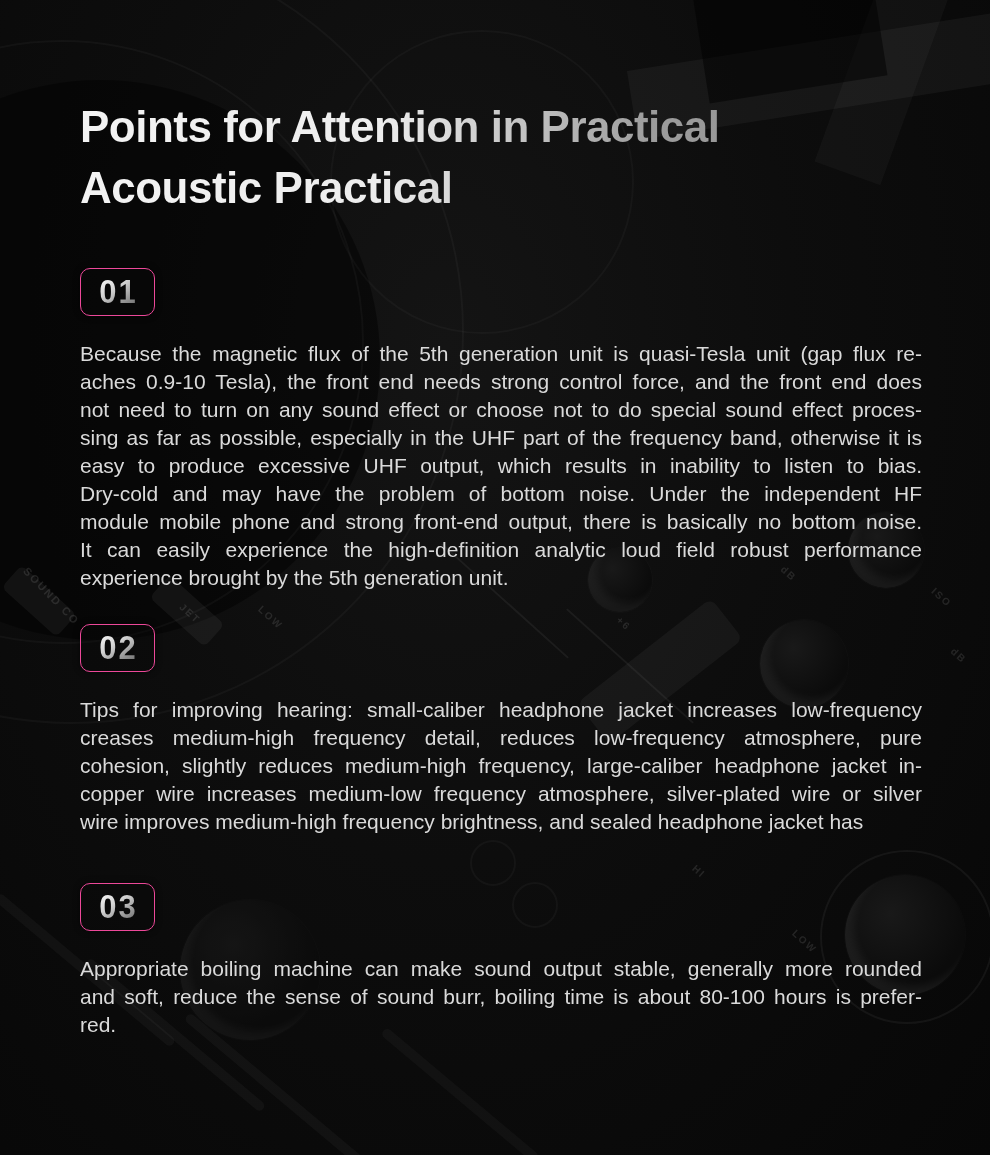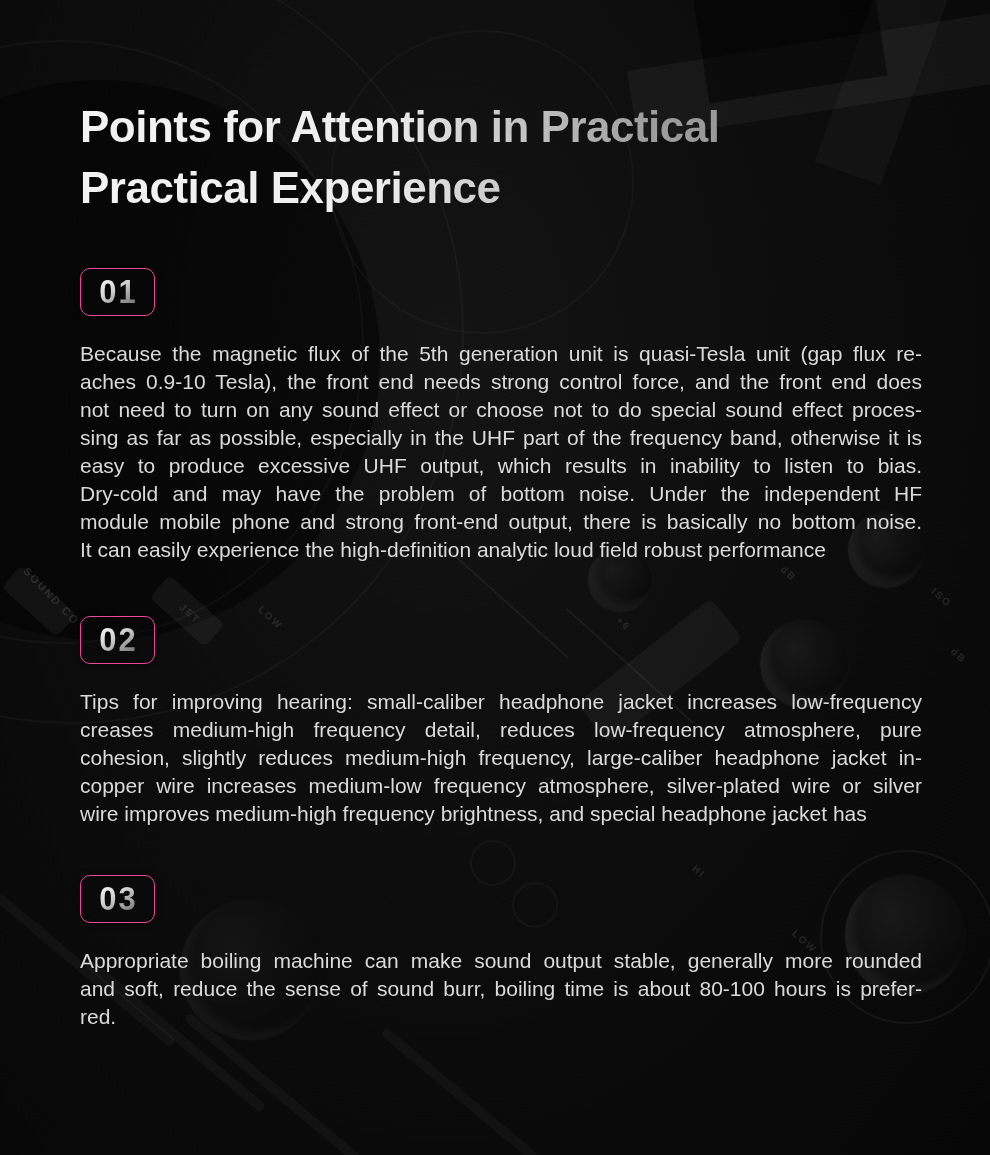--- a/index.html
+++ b/index.html
@@ -49,21 +49,21 @@
   }
   .badge-num {
     font-size: 31px; font-weight: 700; letter-spacing: 2px;
     transform: scaleY(1.08);
     background: linear-gradient(150deg, #ffffff 5%, #d6d6d6 40%, #606060 95%);
     -webkit-background-clip: text; background-clip: text;
     color: transparent;
     padding-left: 2px;
   }
   .badge-01 { margin-top: 50px; }
-  .badge-02 { margin-top: 52px; }
+  .badge-02 { margin-top: 32px; }
   .badge-03 { margin-top: 47px; }
 
   .para { margin-top: 24px; font-size: 21px; line-height: 28px; color: #dadada; }
   .para .line { text-align: justify; text-align-last: justify; -moz-text-align-last: justify; }
   .para .line:last-child { text-align-last: left; -moz-text-align-last: left; }
   .title .line { text-align: right; text-align-last: left; }
 </style>
 </head>
 <body>
 
@@ -107,49 +107,50 @@
   <span class="bg-label" style="left:930px; top:592px; transform:rotate(42deg);">ISO</span>
   <span class="bg-label" style="left:950px; top:650px; transform:rotate(42deg);">dB</span>
   <span class="bg-label" style="left:692px; top:866px; transform:rotate(42deg);">HI</span>
   <span class="bg-label" style="left:790px; top:936px; transform:rotate(42deg);">LOW</span>
 </div>
 
 <div class="content">
 
   <h1 class="title">
       <div class="line">Points for Attention in Practical</div>
-      <div class="line">Practical Experience</div>
+      <div class="line">Acoustic Practical</div>
     </h1>
 
   <div>
     <div class="badge badge-01">
       <span class="badge-num">01</span>
     </div>
     <div class="para">
         <div class="line">Because the magnetic flux of the 5th generation unit is quasi-Tesla unit (gap flux re-</div>
         <div class="line">aches 0.9-10 Tesla), the front end needs strong control force, and the front end does</div>
         <div class="line">not need to turn on any sound effect or choose not to do special sound effect proces-</div>
         <div class="line">sing as far as possible, especially in the UHF part of the frequency band, otherwise it is</div>
         <div class="line">easy to produce excessive UHF output, which results in inability to listen to bias.</div>
         <div class="line">Dry-cold and may have the problem of bottom noise. Under the independent HF</div>
         <div class="line">module mobile phone and strong front-end output, there is basically no bottom noise.</div>
         <div class="line">It can easily experience the high-definition analytic loud field robust performance</div>
+        <div class="line">experience brought by the 5th generation unit.</div>
       </div>
   </div>
 
   <div>
     <div class="badge badge-02">
       <span class="badge-num">02</span>
     </div>
     <div class="para">
         <div class="line">Tips for improving hearing: small-caliber headphone jacket increases low-frequency</div>
         <div class="line">creases medium-high frequency detail, reduces low-frequency atmosphere, pure</div>
         <div class="line">cohesion, slightly reduces medium-high frequency, large-caliber headphone jacket in-</div>
         <div class="line">copper wire increases medium-low frequency atmosphere, silver-plated wire or silver</div>
-        <div class="line">wire improves medium-high frequency brightness, and special headphone jacket has</div>
+        <div class="line">wire improves medium-high frequency brightness, and sealed headphone jacket has</div>
       </div>
   </div>
 
   <div>
     <div class="badge badge-03">
       <span class="badge-num">03</span>
     </div>
     <div class="para">
         <div class="line">Appropriate boiling machine can make sound output stable, generally more rounded</div>
         <div class="line">and soft, reduce the sense of sound burr, boiling time is about 80-100 hours is prefer-</div>

